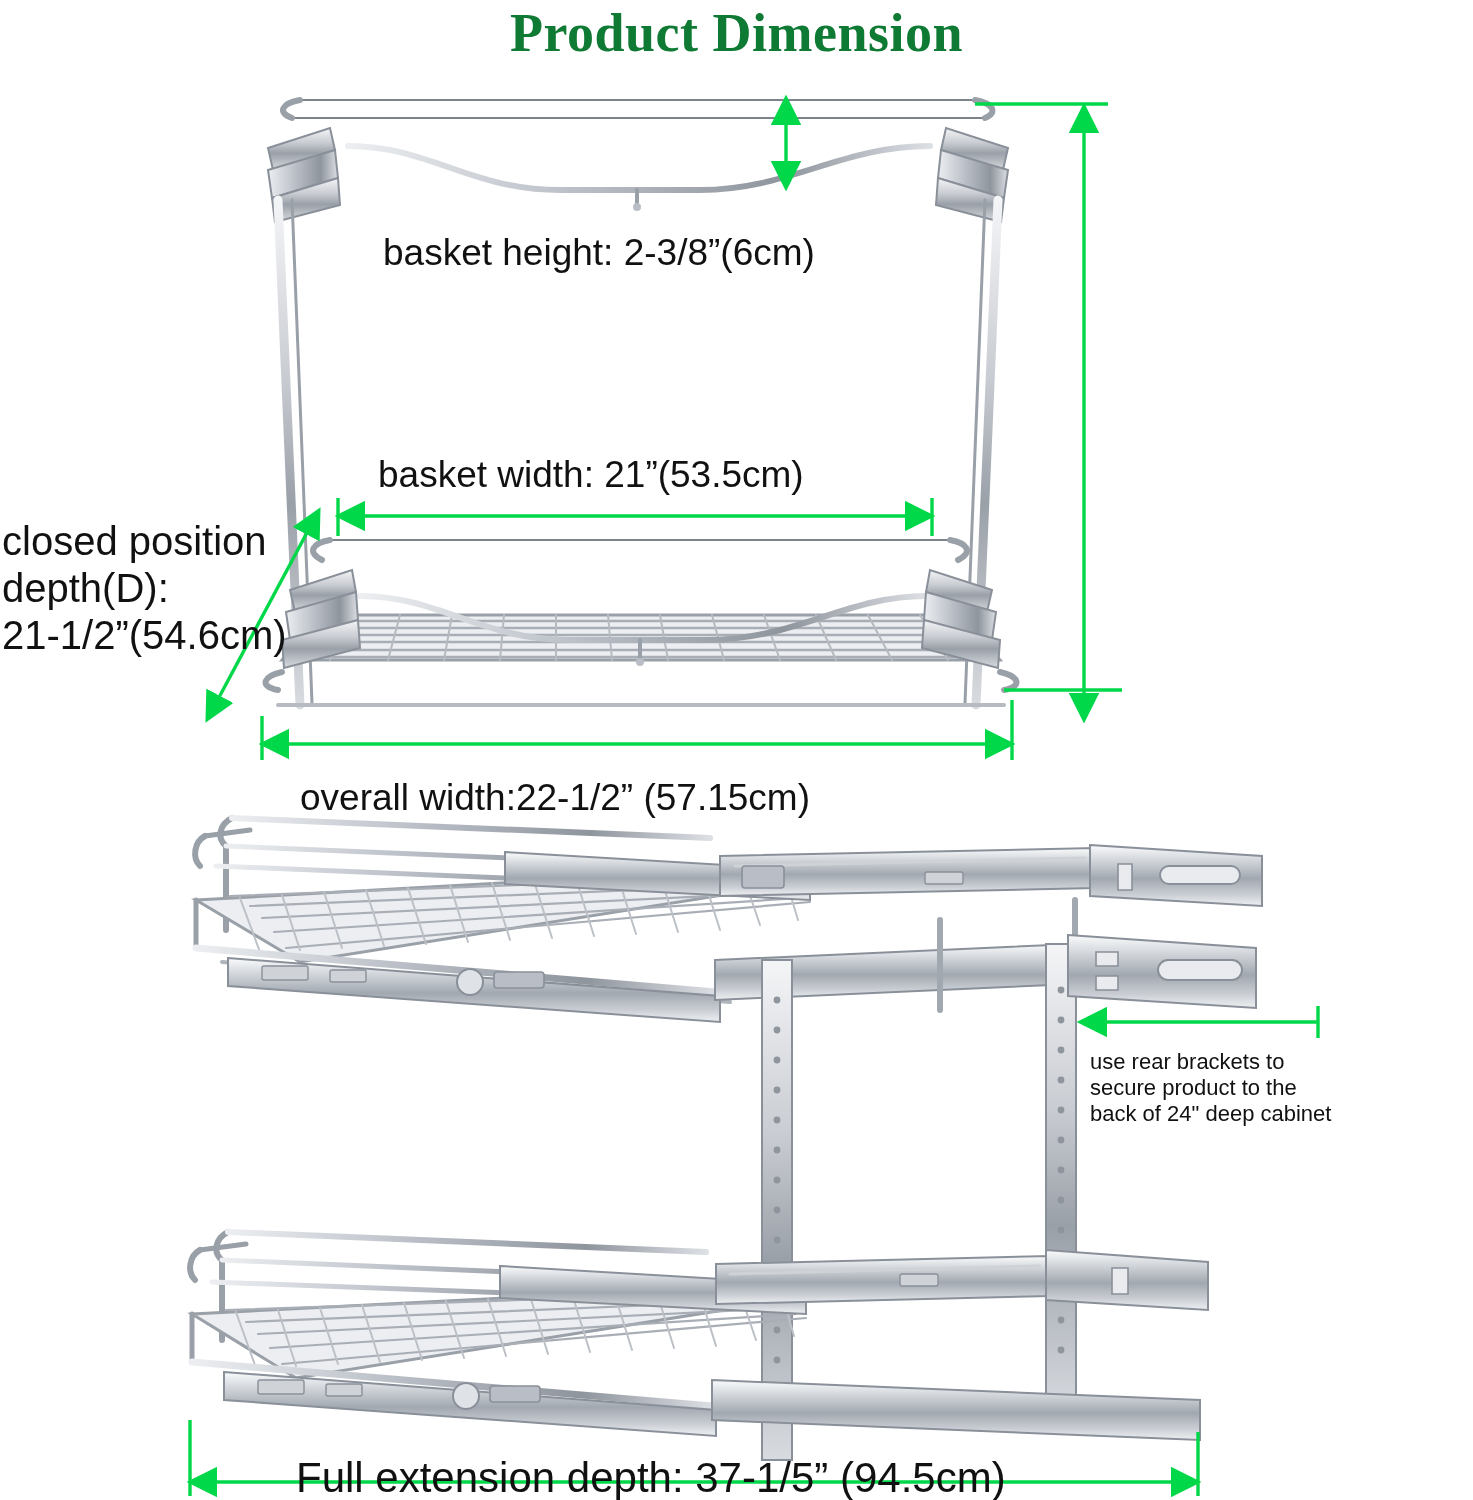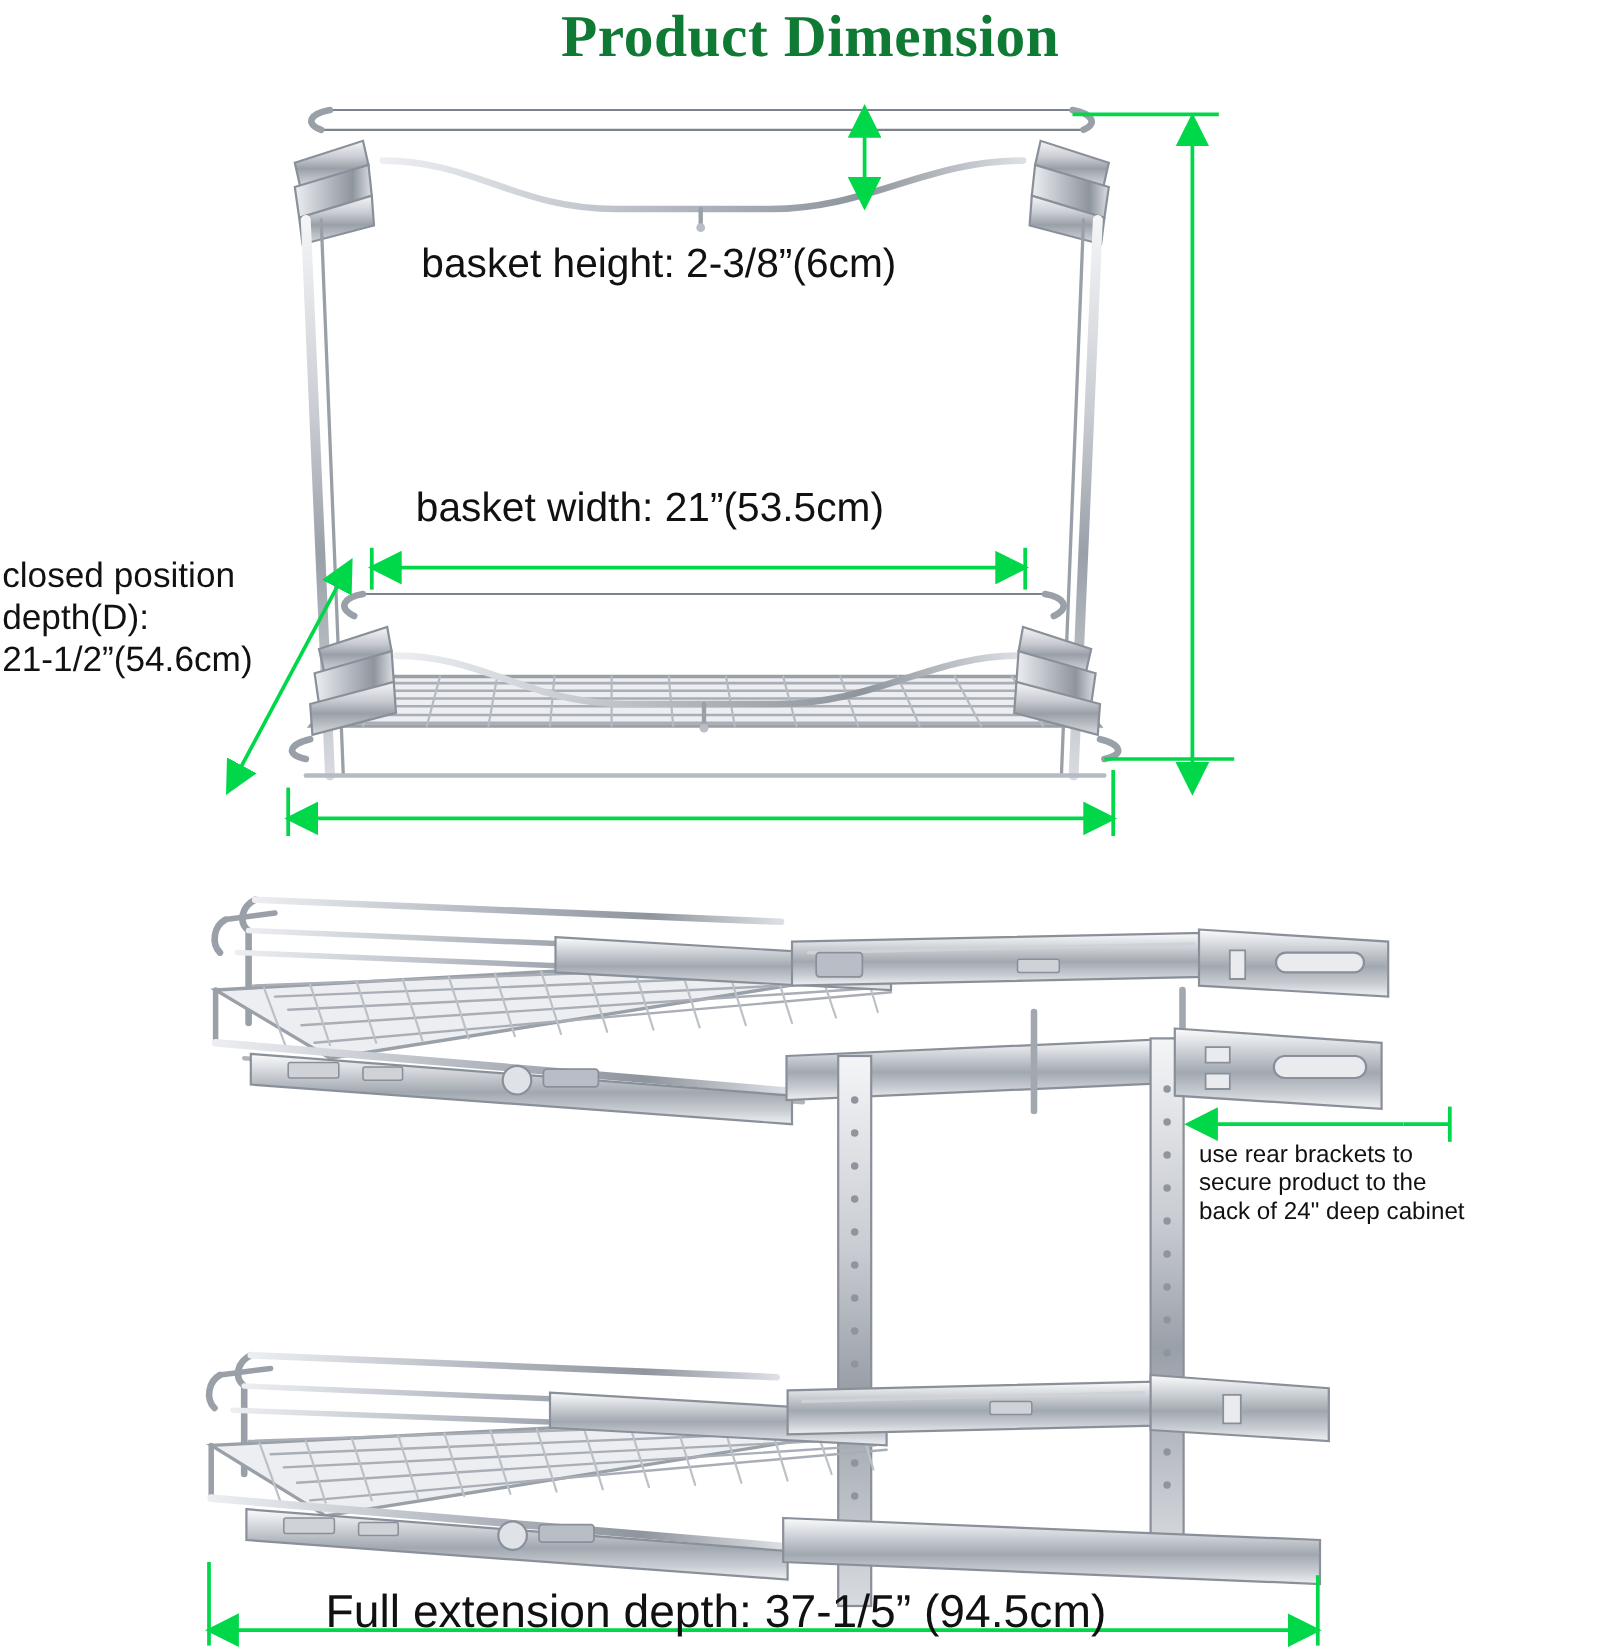--- a/index.html
+++ b/index.html
@@ -31,41 +31,42 @@
     font-size: 54px;
     color: #0f7a34;
     letter-spacing: 0.5px;
   }
   .anno {
     position: absolute;
     font-family: "Liberation Sans", sans-serif;
     color: #111111;
     line-height: 1.18;
     white-space: pre-line;
+    margin-top: 13px;
   }
   .anno-basket-height {
     left: 383px;
     top: 218px;
     font-size: 37px;
   }
   .anno-basket-width {
     left: 378px;
     top: 440px;
     font-size: 37px;
     text-align: center;
   }
   .anno-adjustable {
     left: 1088px;
     top: 280px;
     font-size: 37px;
   }
   .anno-closed {
     left: 2px;
     top: 505px;
-    font-size: 32px;
+    font-size: 40px;
   }
   .anno-overall {
     left: 300px;
     top: 763px;
     font-size: 37px;
   }
   .anno-rear {
     left: 1090px;
     top: 1036px;
     font-size: 22px;
@@ -398,20 +399,21 @@
 
   <div class="anno anno-basket-height">basket height: 2-3/8”(6cm)</div>
 
   <div class="anno anno-basket-width">basket width: 21”(53.5cm)</div>
 
 
   <div class="anno anno-closed">closed position
 depth(D):
 21-1/2”(54.6cm)</div>
 
+  <div class="anno anno-overall">overall width:22-1/2” (57.15cm)</div>
 
   <div class="anno anno-rear">use rear brackets to
 secure product to the
 back of 24" deep cabinet</div>
 
   <div class="anno anno-full">Full extension depth: 37-1/5” (94.5cm)</div>
 
 </div>
 
 </body></html>

